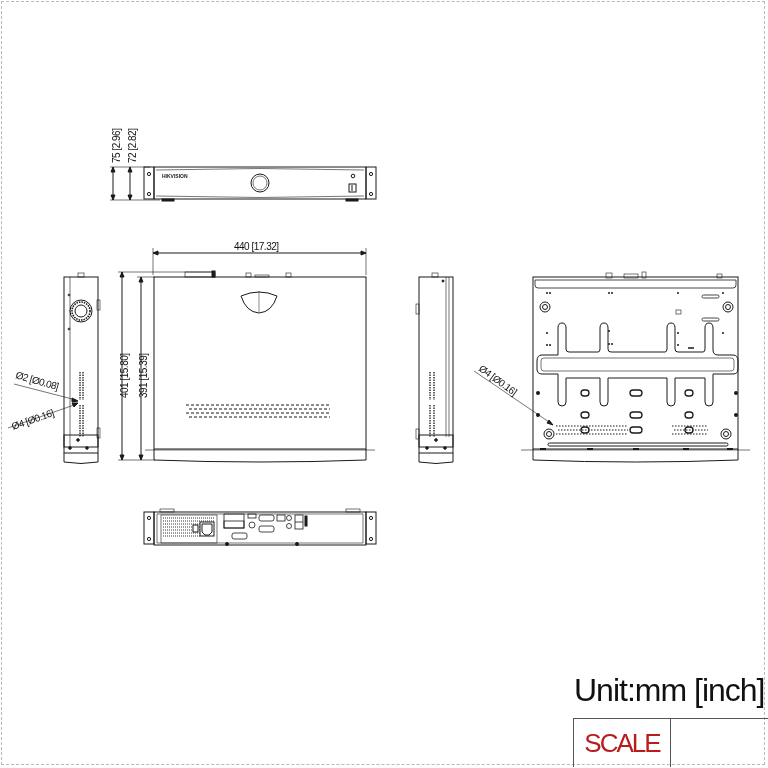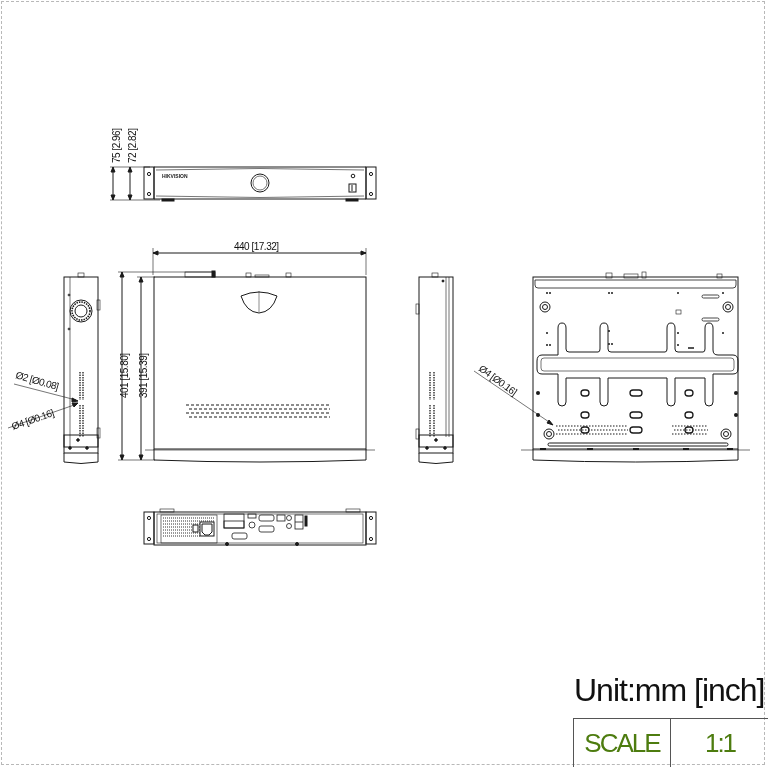--- a/index.html
+++ b/index.html
@@ -2,21 +2,21 @@
 <html><head>
 <meta charset="utf-8">
 <style>
   html,body{margin:0;padding:0;background:#fff;}
   body{width:768px;height:768px;position:relative;overflow:hidden;font-family:"Liberation Sans",sans-serif;}
   .page-border{position:absolute;left:1px;top:1px;width:764px;height:764px;border:1px dashed #b8b8b8;box-sizing:border-box;}
   svg.drawing{position:absolute;left:0;top:0;}
   .dimtxt{font-family:"Liberation Sans",sans-serif;font-size:10px;fill:#111;letter-spacing:-0.5px;}
   .unit{position:absolute;left:574px;top:672px;font-size:32px;color:#111;letter-spacing:-1px;}
   .scale-table{position:absolute;left:573px;top:718px;width:195px;height:48px;border-top:1px solid #555;border-left:1px solid #555;display:flex;}
-  .scale-cell{display:flex;align-items:center;justify-content:center;font-size:26px;color:#4d7c0f;letter-spacing:-2px;}
+  .scale-cell{display:flex;align-items:center;justify-content:center;font-size:26px;color:#b91c1c;letter-spacing:-2px;}
   .scale-label{width:96px;border-right:1px solid #555;}
   .scale-value{flex:1;}
 </style>
 </head>
 <body>
 
 <div class="page-border"></div>
 
 <svg class="drawing" width="768" height="768" viewBox="0 0 768 768" stroke="#1a1a1a" fill="none" stroke-width="1">
 
@@ -271,14 +271,13 @@
     </g>
     <rect x="305" y="516" width="2" height="10" fill="#1a1a1a"></rect>
     <circle cx="227" cy="544" r="1.5" fill="#1a1a1a"></circle>
     <circle cx="297" cy="544" r="1.5" fill="#1a1a1a"></circle>
   </g>
 </svg>
 
 <div class="unit">Unit:mm [inch]</div>
 <div class="scale-table">
   <div class="scale-cell scale-label">SCALE</div>
-  <div class="scale-cell scale-value">1:1</div>
 </div>
 
 </body></html>

